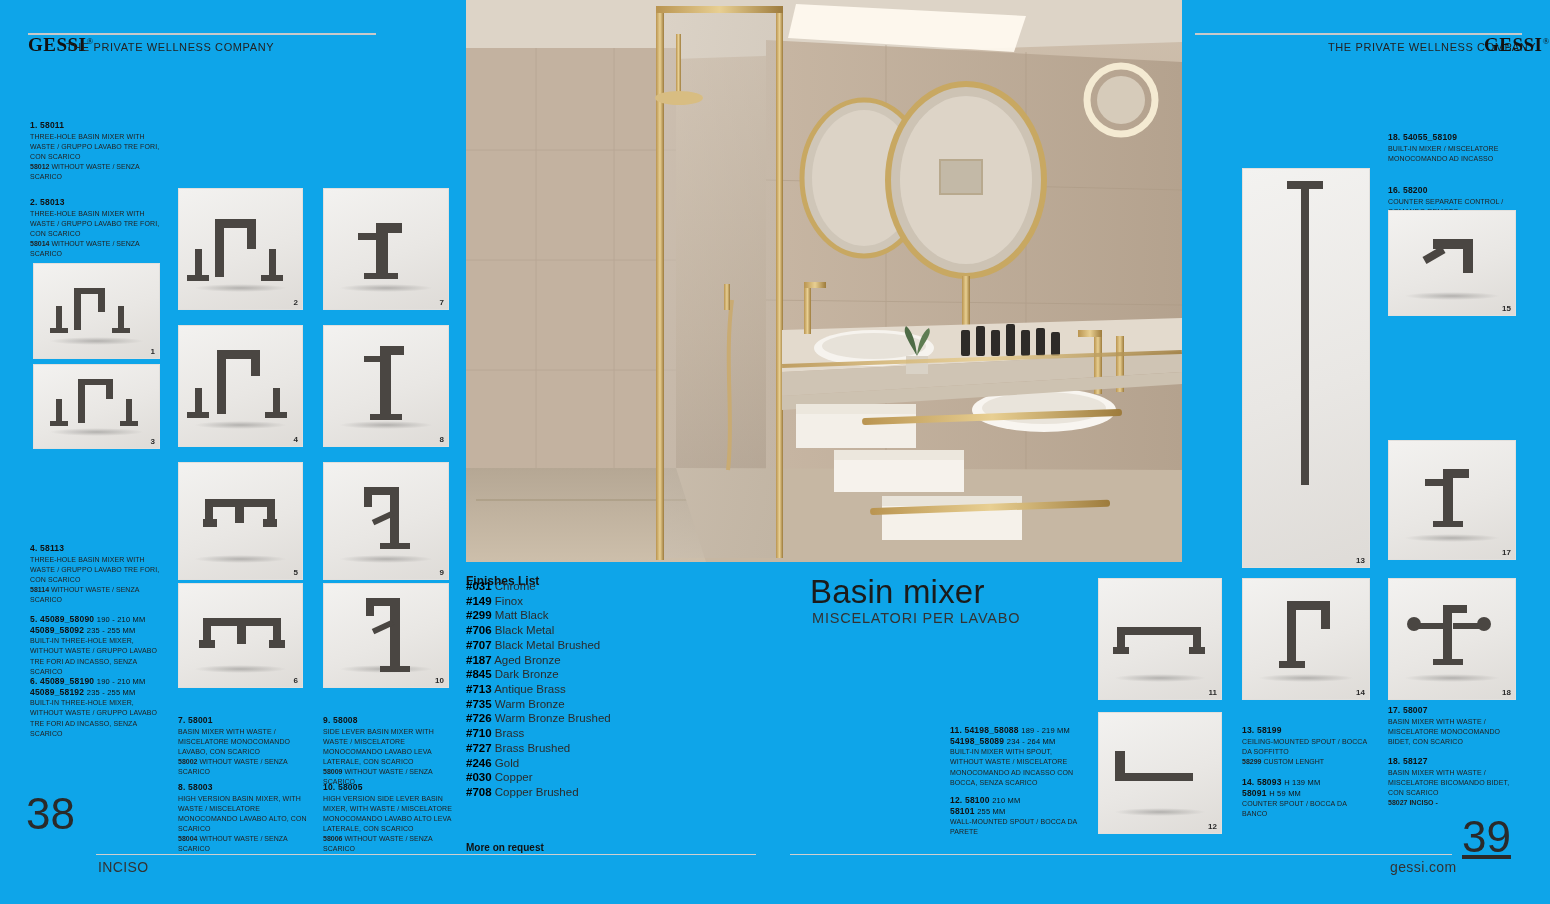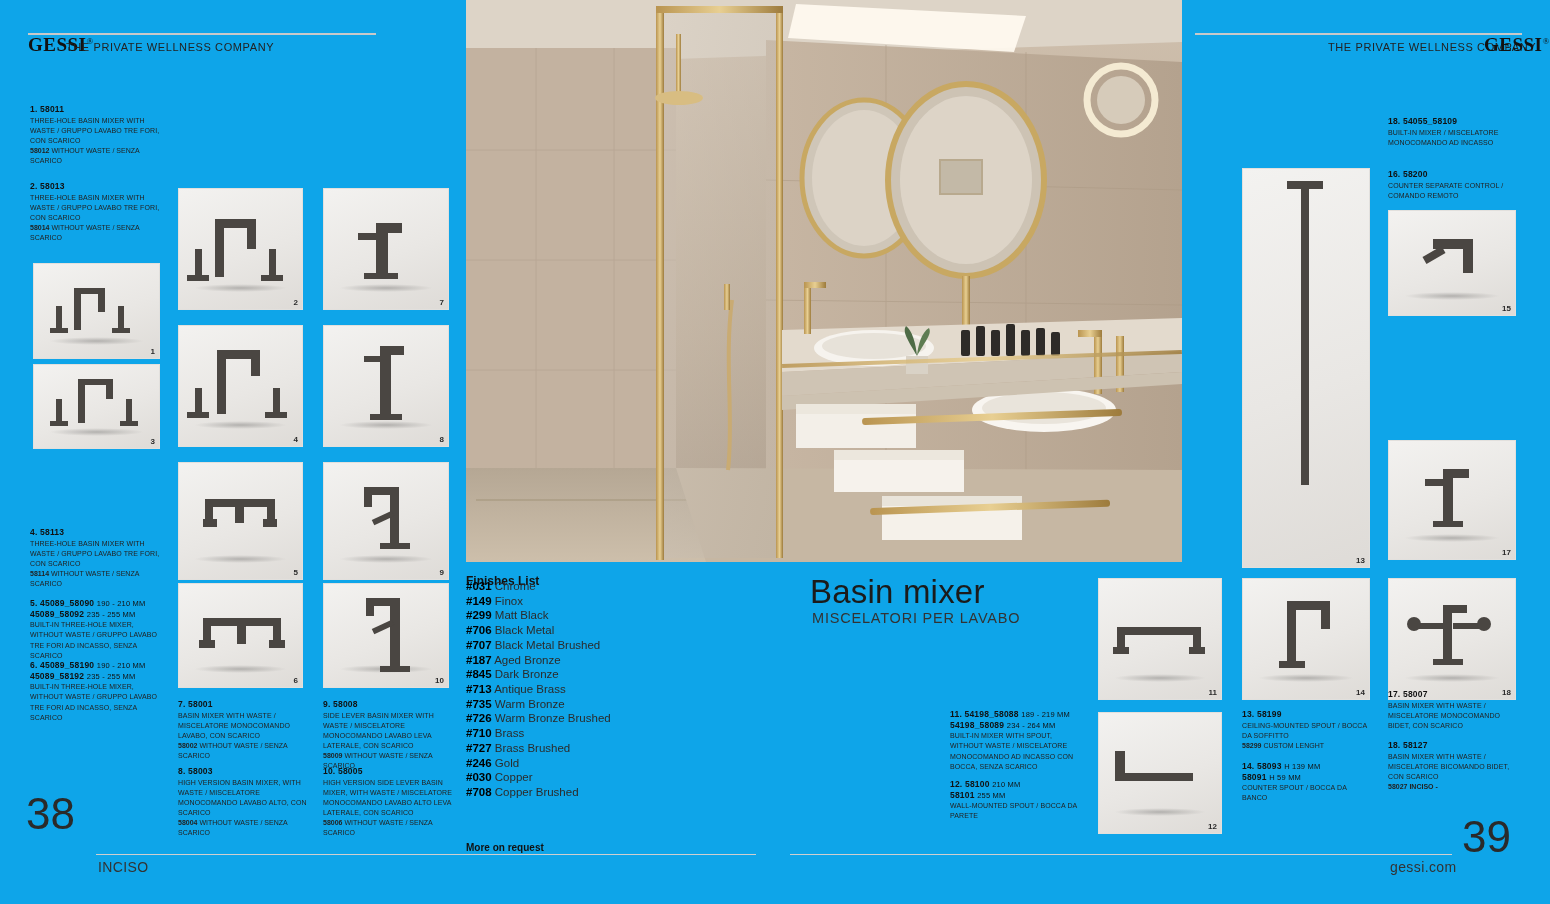--- a/index.html
+++ b/index.html
@@ -32,21 +32,21 @@
     position: absolute;
     font-family: "Liberation Serif", serif;
     font-weight: bold;
     font-size: 19px;
     letter-spacing: .5px;
     color: #111;
   }
   .logo .sup { font-size: 9px; vertical-align: super; font-weight: normal;}
 
   
-  .blk { position: absolute; width: 132px; }
+  .blk { position: absolute; width: 132px; margin-top: 16px; }
   .blk .ttl {
     font-size: 8.5px; font-weight: bold; color: #111; letter-spacing: .2px;
     line-height: 1.25;
   }
   .blk .ttl .dim { font-weight: normal; font-size: 7.5px; }
   .blk .desc {
     font-size: 7px; color: #222; line-height: 1.45; letter-spacing: .1px;
     text-transform: uppercase; margin-top: 1px;
   }
   .blk .alt { font-size: 7px; color: #222; line-height: 1.45; text-transform: uppercase;}
@@ -542,17 +542,17 @@
   <div class="blk" style="left:1388px; top:740px; width:132px;">
     <div class="ttl">18. 58127</div>
     <div class="desc">BASIN MIXER WITH WASTE / MISCELATORE BICOMANDO BIDET, CON SCARICO</div>
     <div class="alt"><b>58027 INCISO -</b></div>
   </div>
 
   <div class="pgnum" style="left:26px; top:789px;">38</div>
   <div class="foot-rule" style="left:96px; top:854px; width:660px;"></div>
   <div class="foot-txt" style="left:98px; top:859px;">INCISO</div>
 
-  <div class="pgnum" style="left:1462px; top:812px;">39</div>
+  <div class="pgnum" style="left:1462px; top:812px;text-decoration:underline;">39</div>
   <div class="foot-rule" style="left:790px; top:854px; width:662px;"></div>
   <div class="foot-txt" style="left:1390px; top:859px;">gessi.com</div>
 
 </div>
 
 </body></html>

